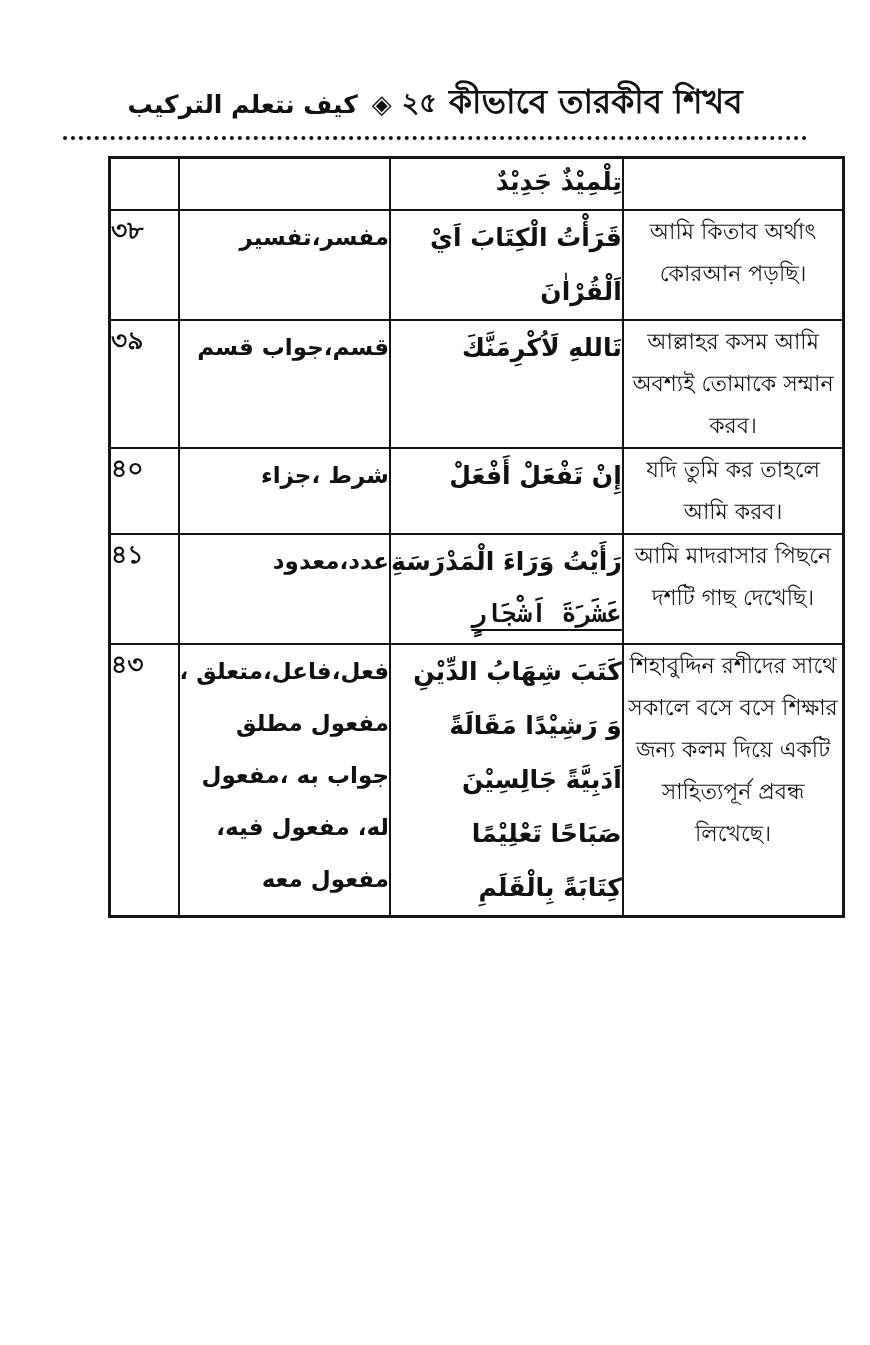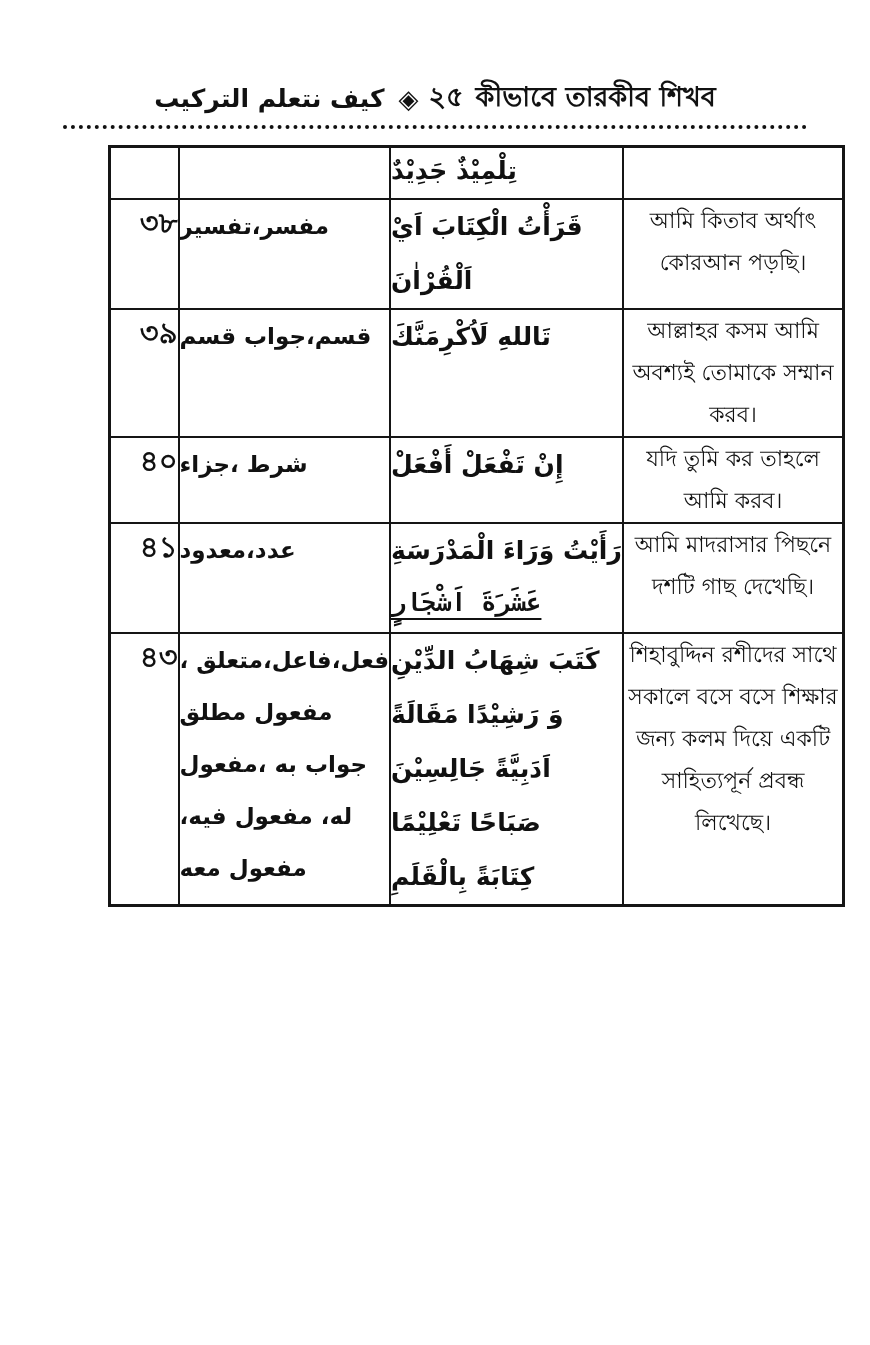--- a/index.html
+++ b/index.html
@@ -36,21 +36,21 @@
     margin: 0 10px 0 14px;
   }
   .running-head .bn-page-no {
     font-size: 27px;
     display: inline-block;
     vertical-align: middle;
     margin-right: 12px;
     text-align: center;
   }
   .running-head .bn-title {
-    font-size: 27px;
+    font-size: 33px;
     display: inline-block;
     vertical-align: middle;
   }
   .dotted-rule {
     width: 744px;
     margin: 4px auto 0 auto;
     border-bottom: 4px dotted #111111;
     height: 0;
   }
   
@@ -65,35 +65,35 @@
     vertical-align: top;
     padding: 0;
     overflow: hidden;
   }
   col.c-num    { width: 69px; }
   col.c-terms  { width: 200px; }
   col.c-arabic { width: 200px; }
   col.c-bangla { width: 221px; }
 
   td.num {
-    text-align: right;
-    font-size: 29px;
+    text-align: left;
+    font-size: 25px;
     font-weight: bold;
     padding-top: 8px;
   }
   td.terms {
     direction: rtl;
-    text-align: left;
+    text-align: right;
     font-size: 23px;
     font-weight: bold;
     padding-top: 10px;
   }
   td.arabic {
     direction: rtl;
-    text-align: left;
+    text-align: right;
     font-size: 25px;
     font-weight: bold;
   }
   td.bangla {
     text-align: center;
     font-size: 22px;
     line-height: 42px;
     padding: 4px 6px 0 6px;
   }
   .ar-line {

